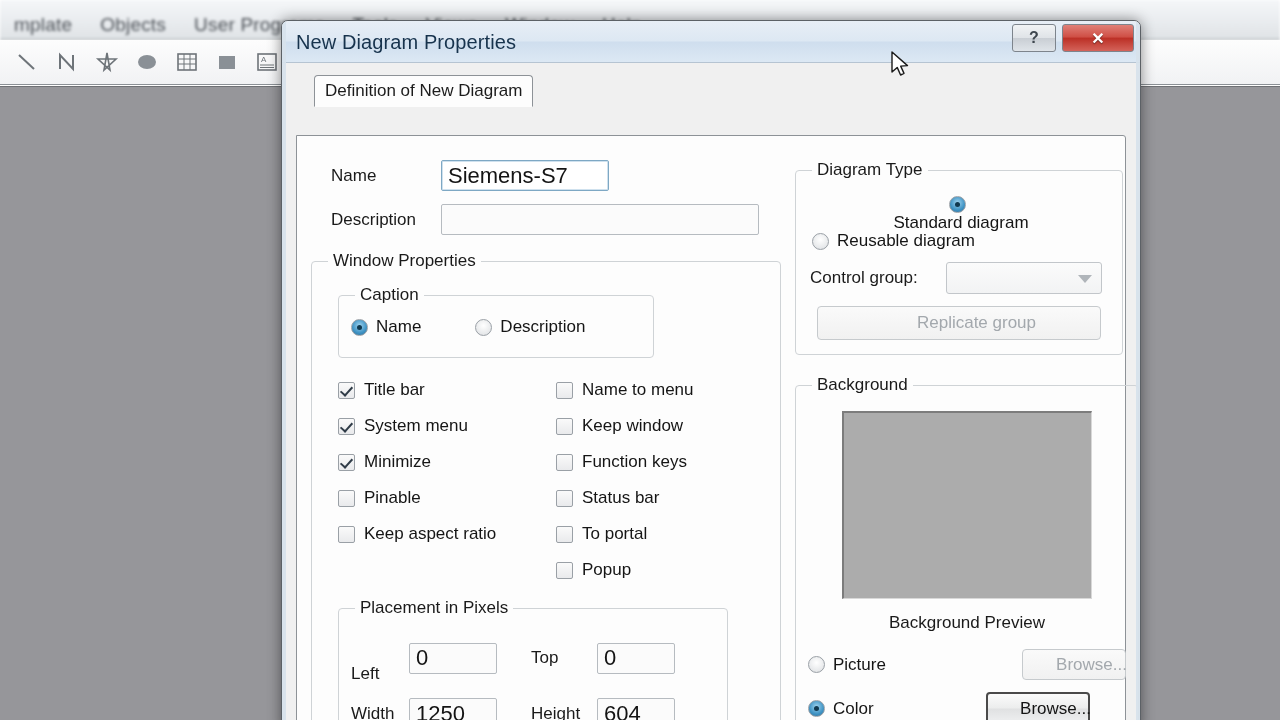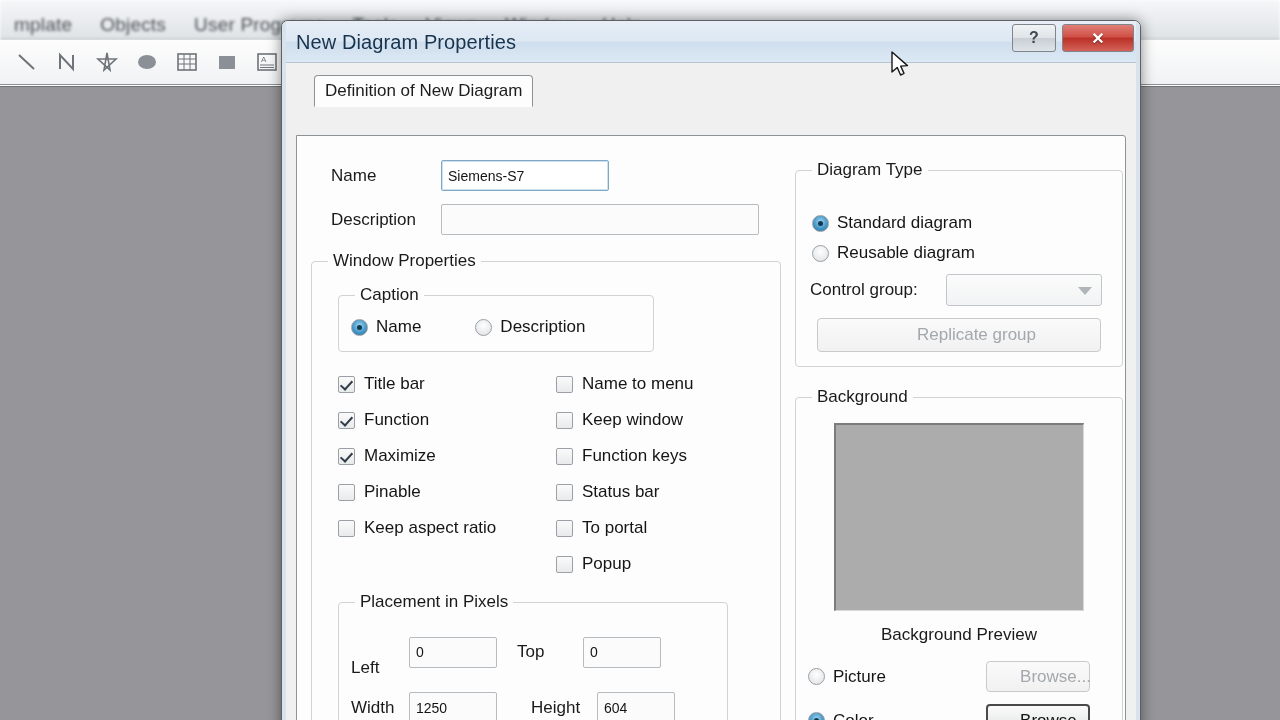--- a/index.html
+++ b/index.html
@@ -127,21 +127,21 @@
   .col-left { width: 470px; flex: none; }
   .col-right { width: 328px; flex: none; }
 
   
   .row { display: flex; align-items: center; }
   .lbl { font-size: 17px; color: #1a1a1a; }
 
   .tbox {
     background: #fbfbfb; border: 1px solid #b6bbc0; border-radius: 2px;
     height: 31px; display: flex; align-items: center;
-    padding: 0 6px; font-size: 14px; color: #141414;
+    padding: 0 6px; font-size: 22px; color: #141414;
   }
   .tbox.focused { border-color: #7ea8c4; box-shadow: 0 0 0 1px #cfe1ee inset; background: #ffffff; }
 
   fieldset.grp {
     border: 1px solid #cfd3d6; border-radius: 4px;
     margin: 0; padding: 10px 12px 12px 12px;
     background: transparent;
   }
   fieldset.grp > legend {
     font-size: 17px; color: #1a1a1a; padding: 0 5px; margin-left: 4px;
@@ -298,21 +298,21 @@
           </div>
 
           <div class="row" style="margin:13px 0 0 20px;">
             <span class="lbl" style="width:110px;">Description</span>
             <span class="tbox" style="width:318px;" title=""></span>
           </div>
 
           <fieldset class="grp" style="margin-top:16px;">
             <legend>Window Properties</legend>
 
-            <fieldset class="grp" style="margin:4px 0 0 14px; width:316px; padding-bottom:14px;">
+            <fieldset class="grp" style="margin:4px 0 0 14px; width:316px; padding-bottom:20px;">
               <legend>Caption</legend>
               <div class="row" style="gap:54px; margin-top:2px;">
                 <span class="rditem">
                   <span class="rdo on"></span>
                   <span>Name</span>
                 </span>
                 <span class="rditem">
                   <span class="rdo"></span>
                   <span>Description</span>
                 </span>
@@ -320,25 +320,25 @@
             </fieldset>
 
             <div class="row" style="align-items:flex-start; margin-top:14px; padding-left:14px;">
               <div style="width:218px;">
                 <div class="cbitem">
                   <span class="cbx checked"></span>
                   <span>Title bar</span>
                 </div>
                 <div class="cbitem">
                   <span class="cbx checked"></span>
-                  <span>Function</span>
+                  <span>System menu</span>
                 </div>
                 <div class="cbitem">
                   <span class="cbx checked"></span>
-                  <span>Maximize</span>
+                  <span>Minimize</span>
                 </div>
                 <div class="cbitem">
                   <span class="cbx"></span>
                   <span>Pinable</span>
                 </div>
                 <div class="cbitem">
                   <span class="cbx"></span>
                   <span>Keep aspect ratio</span>
                 </div>
               </div>
@@ -369,40 +369,40 @@
                   <span>Popup</span>
                 </div>
               </div>
             </div>
 
             <fieldset class="grp" style="margin:10px 0 0 14px; width:390px;">
               <legend>Placement in Pixels</legend>
               <div class="row" style="margin-top:4px;">
                 <span class="lbl" style="width:58px;margin-top:32px;">Left</span>
                 <span class="tbox" style="width:88px;">0</span>
-                <span class="lbl" style="width:66px; margin-left:20px;">Top</span>
+                <span class="lbl" style="width:66px; margin-left:34px;">Top</span>
                 <span class="tbox" style="width:78px;">0</span>
               </div>
               <div class="row" style="margin-top:14px;">
                 <span class="lbl" style="width:58px;">Width</span>
                 <span class="tbox" style="width:88px;">1250</span>
                 <span class="lbl" style="width:66px; margin-left:34px;">Height</span>
                 <span class="tbox" style="width:78px;">604</span>
               </div>
             </fieldset>
 
           </fieldset>
         </div>
 
         <div class="col-right">
 
           <fieldset class="grp" style="margin-top:8px;">
             <legend>Diagram Type</legend>
 
-            <div class="rditem" style="margin:18px 0 0 4px; height:30px;">
+            <div class="rditem" style="margin:6px 0 0 4px; height:30px;flex-direction:column;">
               <span class="rdo on"></span>
               <span>Standard diagram</span>
             </div>
             <div class="rditem" style="margin:0 0 0 4px; height:30px;">
               <span class="rdo"></span>
               <span>Reusable diagram</span>
             </div>
 
             <div class="row" style="margin:6px 0 0 2px;">
               <span class="lbl" style="width:136px;">Control group:</span>
@@ -414,21 +414,21 @@
 
             <div class="btn disabled" style="width:284px; height:34px; margin:12px auto 2px auto;">Replicate group</div>
           </fieldset>
 
           <fieldset class="grp" style="margin-top:20px; padding-bottom:16px;">
             <legend>Background</legend>
 
             <div id="bg-preview" style="background: rgb(172, 172, 172);"></div>
             <div id="bg-preview-caption">Background Preview</div>
 
-            <div class="row" style="margin-top:16px;">
+            <div class="row" style="margin-top:16px;gap:36px;">
               <span class="rditem" style="width:178px;">
                 <span class="rdo"></span>
                 <span>Picture</span>
               </span>
               <span class="btn disabled" style="width:104px; height:31px;">Browse...</span>
             </div>
 
             <div class="row" style="margin-top:12px;">
               <span class="rditem" style="width:178px;">
                 <span class="rdo on"></span>

